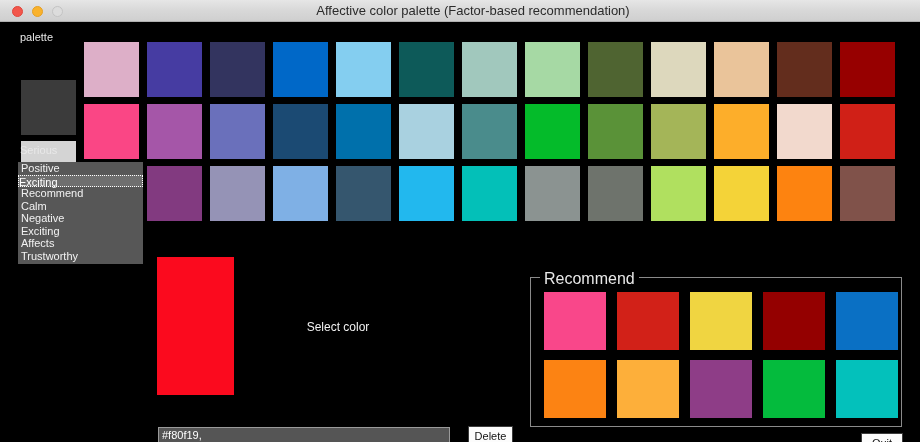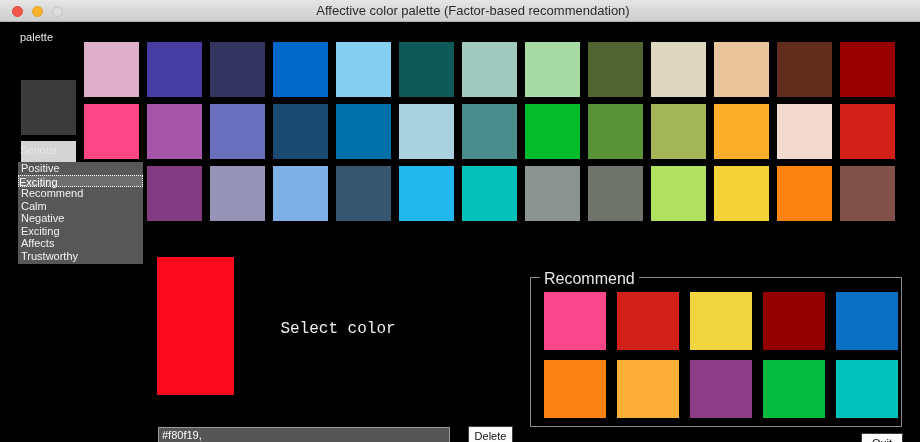--- a/index.html
+++ b/index.html
@@ -108,24 +108,23 @@
     top: 235px;
     width: 77px;
     height: 138px;
   }
   #select-color-text {
     position: absolute;
     left: 258px;
     top: 298px;
     width: 160px;
     text-align: center;
-    font-size: 16px;
+    font-size: 12px;
     color: #f0f0f0;
     white-space: nowrap;
-    font-family: Liberation Mono, monospace;
   }
 
   
   #recommend-box {
     position: absolute;
     left: 530px;
     top: 255px;
     width: 372px;
     height: 150px;
     border: 1px solid #8a8a8a;

